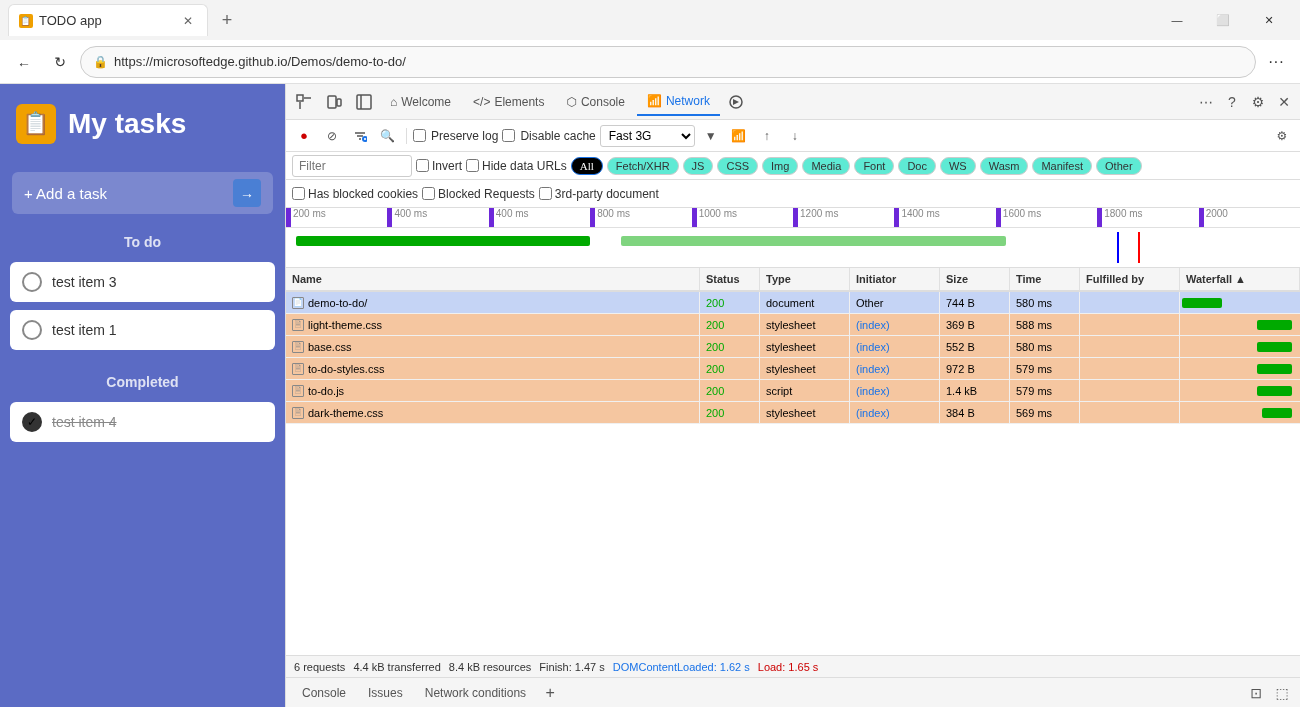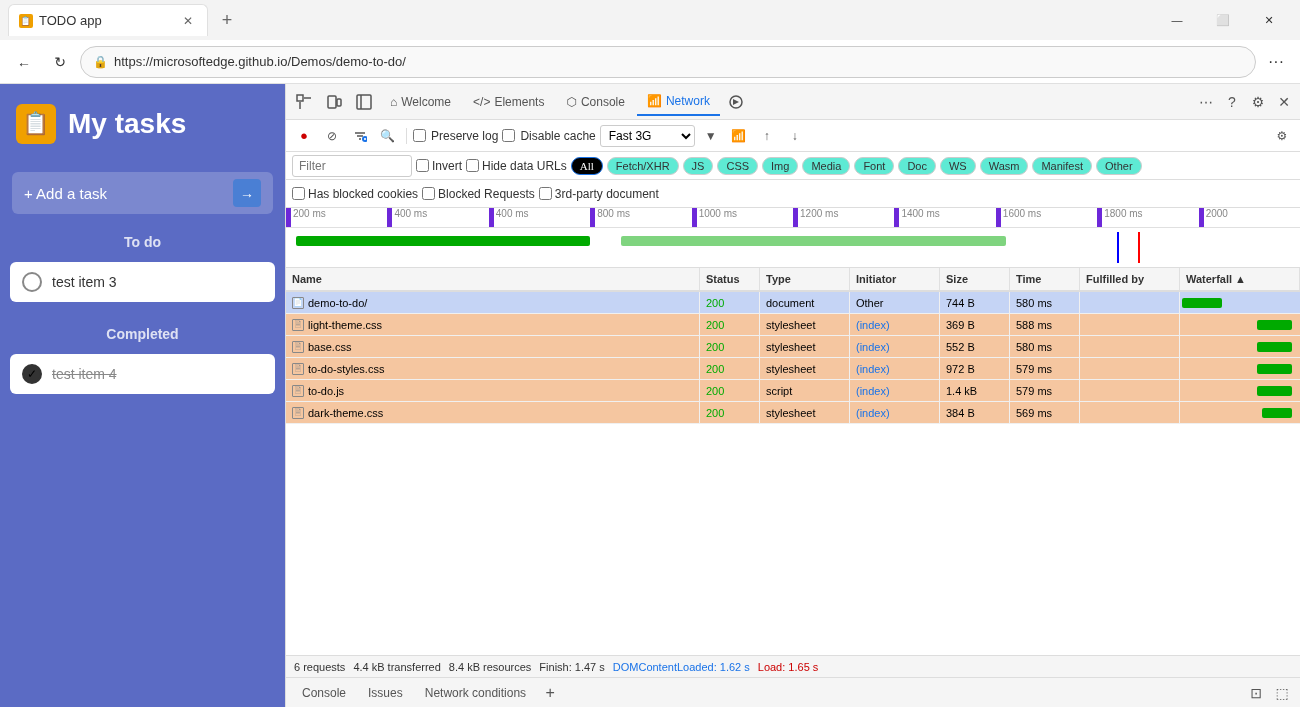--- a/index.html
+++ b/index.html
@@ -148,20 +148,24 @@
       <button class="add-task-btn">
         <span>+ Add a task</span>
         <div class="add-task-arrow">→</div>
       </button>
       <div class="todo-section-label">To do</div>
 
       <div class="todo-item">
         <div class="todo-checkbox"></div>
         <span class="todo-item-text">test item 3</span>
       </div>
+      <div class="todo-item">
+        <div class="todo-checkbox"></div>
+        <span class="todo-item-text">test item 1</span>
+      </div>
 
       <div class="completed-section">
         <div class="todo-section-label">Completed</div>
         <div class="todo-item">
           <div class="todo-checkbox checked">✓</div>
           <span class="todo-item-text strikethrough">test item 4</span>
         </div>
       </div>
     </div>
 

